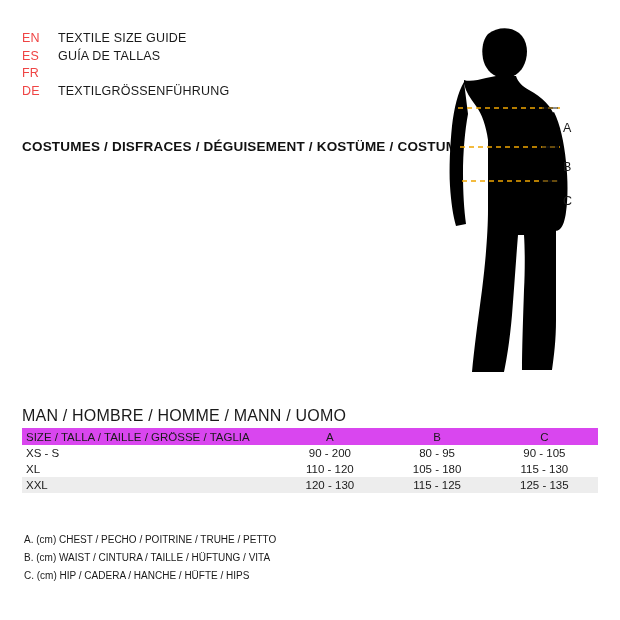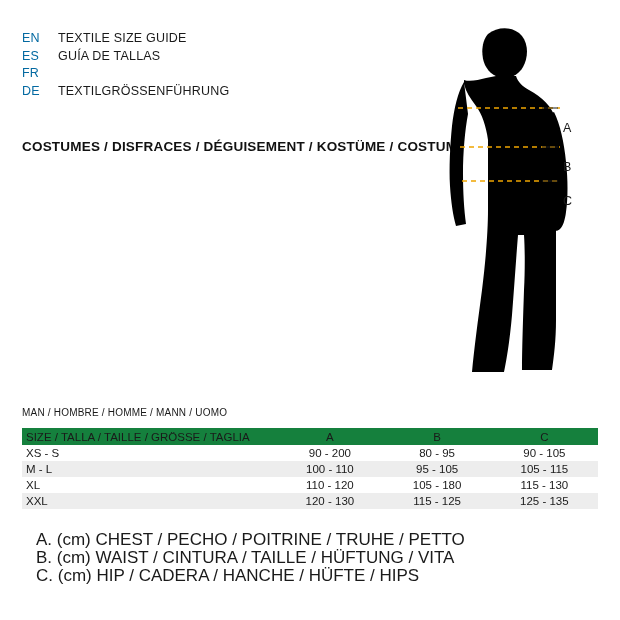--- a/index.html
+++ b/index.html
@@ -32,21 +32,21 @@
   .lang-row {
     display: flex;
     align-items: baseline;
     font-size: 12.5px;
     line-height: 17.5px;
     letter-spacing: 0.2px;
   }
   .lang-code {
     width: 36px;
     flex: 0 0 36px;
-    color: #0369a1;
+    color: #ef4444;
   }
   .lang-text {
     color: #1a1a1a;
   }
 
   .costumes-line {
     position: absolute;
     left: 22px;
     top: 139px;
     font-size: 13.5px;
@@ -73,21 +73,21 @@
   }
   .lbl-a { left: 133px; top: 101px; }
   .lbl-b { left: 133px; top: 140px; }
   .lbl-c { left: 133px; top: 174px; }
 
   
   .man-title {
     position: absolute;
     left: 22px;
     top: 407px;
-    font-size: 10px;
+    font-size: 16px;
     letter-spacing: 0.2px;
     color: #1a1a1a;
   }
 
   table.size-table {
     position: absolute;
     left: 22px;
     top: 428px;
     width: 576px;
     border-collapse: collapse;
@@ -102,34 +102,34 @@
     text-align: center;
     vertical-align: middle;
   }
   table.size-table th.first-col,
   table.size-table td.first-col {
     text-align: left;
     padding-left: 4px;
     width: 252px;
   }
   table.size-table th {
-    background: #15803d;
+    background: #d946ef;
     height: 17px;
   }
   tr.row-odd td { background: #ffffff; }
   tr.row-even td { background: #ededed; }
 
   .col-w { width: 108px; }
 
   
   .legend {
     position: absolute;
-    left: 36px;
+    left: 24px;
     top: 531px;
-    font-size: 17px;
+    font-size: 10px;
     line-height: 18px;
     color: #1a1a1a;
   }
   .legend div { white-space: nowrap; }
 </style>
 </head>
 <body>
 
 <div class="page">
 
@@ -230,26 +230,20 @@
         <th class="col-w">C</th>
       </tr>
     </thead>
     <tbody>
       <tr class="row-odd">
         <td class="first-col">XS - S</td>
         <td>90 - 200</td>
         <td>80 - 95</td>
         <td>90 - 105</td>
       </tr>
-      <tr class="row-even">
-        <td class="first-col">M - L</td>
-        <td>100 - 110</td>
-        <td>95 - 105</td>
-        <td>105 - 115</td>
-      </tr>
       <tr class="row-odd">
         <td class="first-col">XL</td>
         <td>110 - 120</td>
         <td>105 - 180</td>
         <td>115 - 130</td>
       </tr>
       <tr class="row-even">
         <td class="first-col">XXL</td>
         <td>120 - 130</td>
         <td>115 - 125</td>

